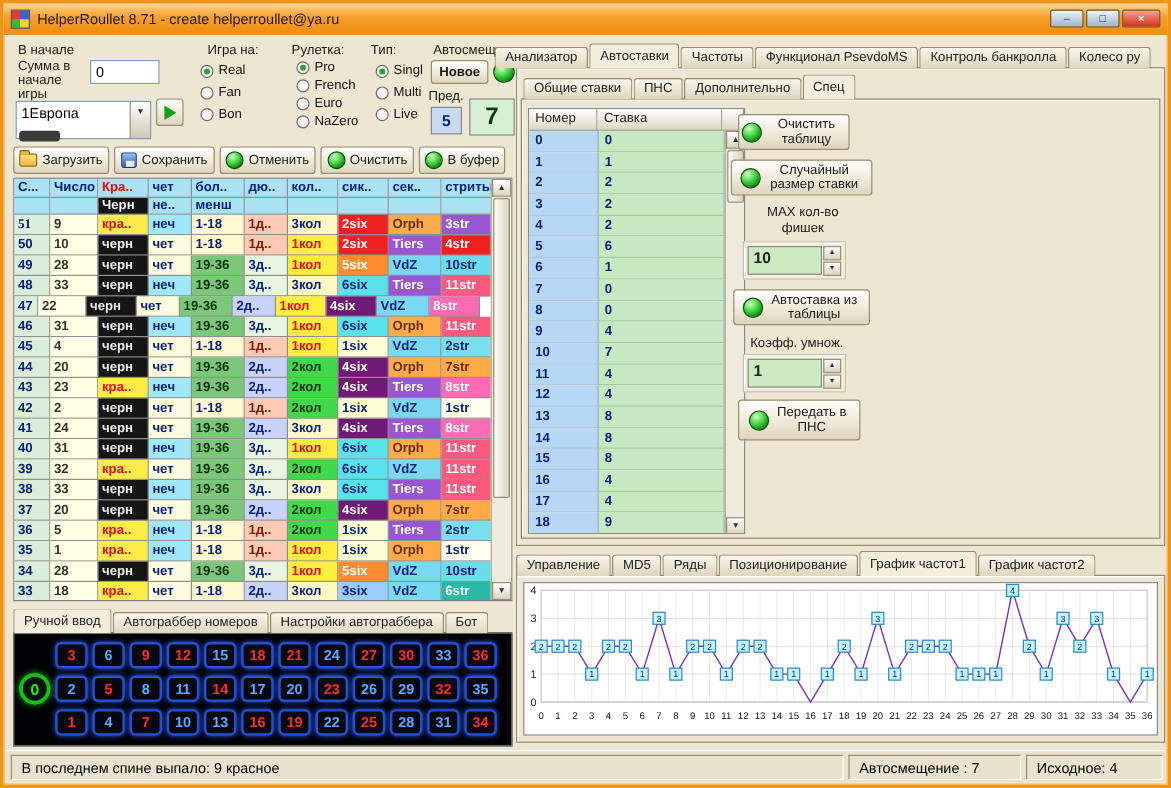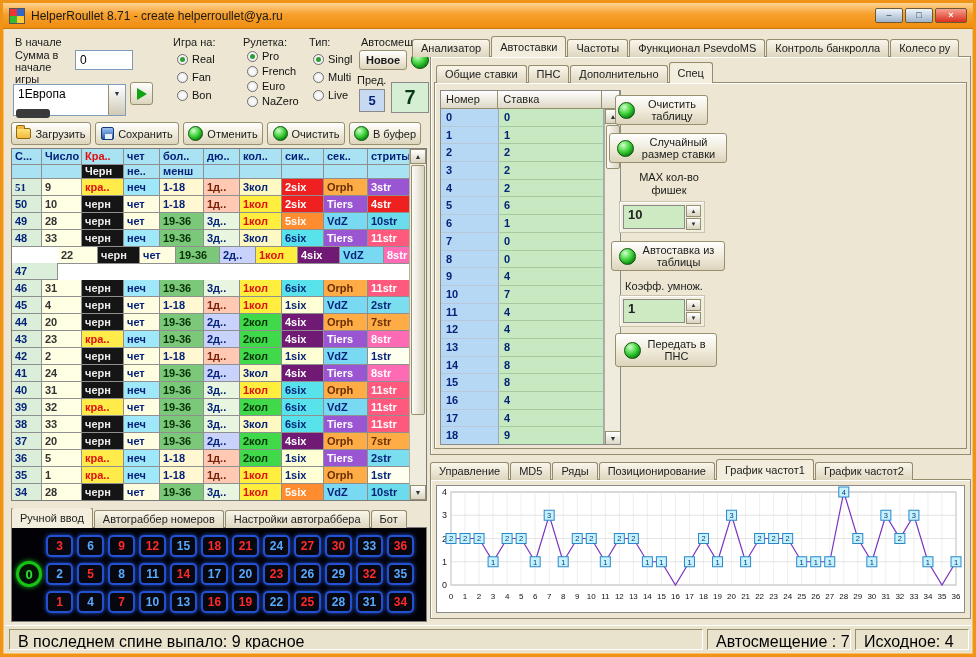--- a/index.html
+++ b/index.html
@@ -77,21 +77,21 @@
 .scell.num{width:58px;background:#b6d8f4}
 .scell.bet{width:105px;background:#c6e9c1;border-bottom-color:#a8c8a0}
 .spin-panel{position:absolute;width:86px;height:32px;background:#f2eedd;border:1px solid #c8c2ae;box-shadow:1px 1px 0 #fff inset;display:flex;padding:3px}
 .spin-field{flex:1;background:#cdeac2;border:1px solid #8a8a8a;font-size:13px;font-weight:bold;color:#222;padding:1px 4px}
 .spin-arrows{width:15px;display:flex;flex-direction:column;gap:1px;margin-left:1px}
 .spin-btn{flex:1;background:linear-gradient(#fff,#d9d3c0);border:1px solid #97906f;font-size:6px;line-height:10px;text-align:center;color:#333}
 
 .chartbox{position:absolute;left:433px;top:482px;width:529px;height:128px;background:#fff;border:1px solid #8a8a8a}
 
 .statusbar{position:absolute;left:2px;right:2px;top:622px;height:27px;background:#e9e2cd;border-top:1px solid #fff}
-.sect{position:absolute;top:3px;height:21px;border:1px solid;border-color:#97906f #fff #fff #97906f;padding:3px 8px;font-size:16px;color:#000;white-space:nowrap;overflow:hidden}
+.sect{position:absolute;top:3px;height:21px;border:1px solid;border-color:#97906f #fff #fff #97906f;padding:3px 8px;font-size:12px;color:#000;white-space:nowrap;overflow:hidden}
 
 .playbtn{position:absolute;width:23px;height:23px;background:linear-gradient(#fff,#dcd4bc);border:1px solid #97906f;border-radius:3px;display:flex;align-items:center;justify-content:center}
 .play-tri{width:0;height:0;border-left:10px solid #11a311;border-top:6px solid transparent;border-bottom:6px solid transparent}
 .combo{position:absolute;display:flex;background:#fff;border:1px solid #7f9db9;height:32px}
 .combo-text{flex:1;padding:2px 4px;font-size:12px;color:#000;overflow:hidden;white-space:nowrap}
 .combo-btn{width:17px;background:linear-gradient(#fff,#cfc9b4);border-left:1px solid #97906f;font-size:7px;text-align:center;line-height:18px;color:#234}
 .valbox{position:absolute;display:flex;align-items:center;justify-content:center;font-weight:bold;border:1px solid #8a8a8a}
 </style>
 </head>
 <body>
@@ -114,21 +114,21 @@
   <div class="combo" style="left:10px;top:81px;width:113px">
     <span class="combo-text">1Европа</span>
     <span class="combo-btn">▼</span>
   </div>
   <div class="playbtn" style="left:127px;top:79px">
     <span class="play-tri"></span>
   </div>
   <div style="position:absolute;left:13px;top:106px;width:34px;height:9px;background:#3a3a3a;border-radius:3px"></div>
 
   <div class="lbl" style="left:170px;top:33px">Игра на:</div>
-  <div style="position:absolute;left:174px;top:48px" id="game-radios">
+  <div style="position:absolute;left:164px;top:48px" id="game-radios">
       <div class="radio-row">
         <span class="radio checked"></span>
         <span class="radio-label">Real</span>
       </div>
       <div class="radio-row">
         <span class="radio"></span>
         <span class="radio-label">Fan</span>
       </div>
       <div class="radio-row">
         <span class="radio"></span>
@@ -269,21 +269,21 @@
             <div class="hcell v-chern" style="width: 42px;">черн</div>
             <div class="hcell v-nech" style="width: 36px;">неч</div>
             <div class="hcell v-high" style="width: 44px;">19-36</div>
             <div class="hcell v-d3" style="width: 36px;">3д..</div>
             <div class="hcell v-k3" style="width: 42px;">3кол</div>
             <div class="hcell v-s6" style="width: 42px;">6six</div>
             <div class="hcell v-tiers" style="width: 44px;">Tiers</div>
             <div class="hcell v-st11" style="width: 42px;">11str</div>
           </div>
           <div class="hrow">
-            <div class="hcell c-spin" style="width: 46px; margin-top: 16px;">47</div>
+            <div class="hcell c-spin" style="width: 20px;">47</div>
             <div class="hcell c-num" style="width: 40px;">22</div>
             <div class="hcell v-chern" style="width: 42px;">черн</div>
             <div class="hcell v-chet" style="width: 36px;">чет</div>
             <div class="hcell v-high" style="width: 44px;">19-36</div>
             <div class="hcell v-d2" style="width: 36px;">2д..</div>
             <div class="hcell v-k1" style="width: 42px;">1кол</div>
             <div class="hcell v-s4" style="width: 42px;">4six</div>
             <div class="hcell v-vdz" style="width: 44px;">VdZ</div>
             <div class="hcell v-st8" style="width: 42px;">8str</div>
           </div>

